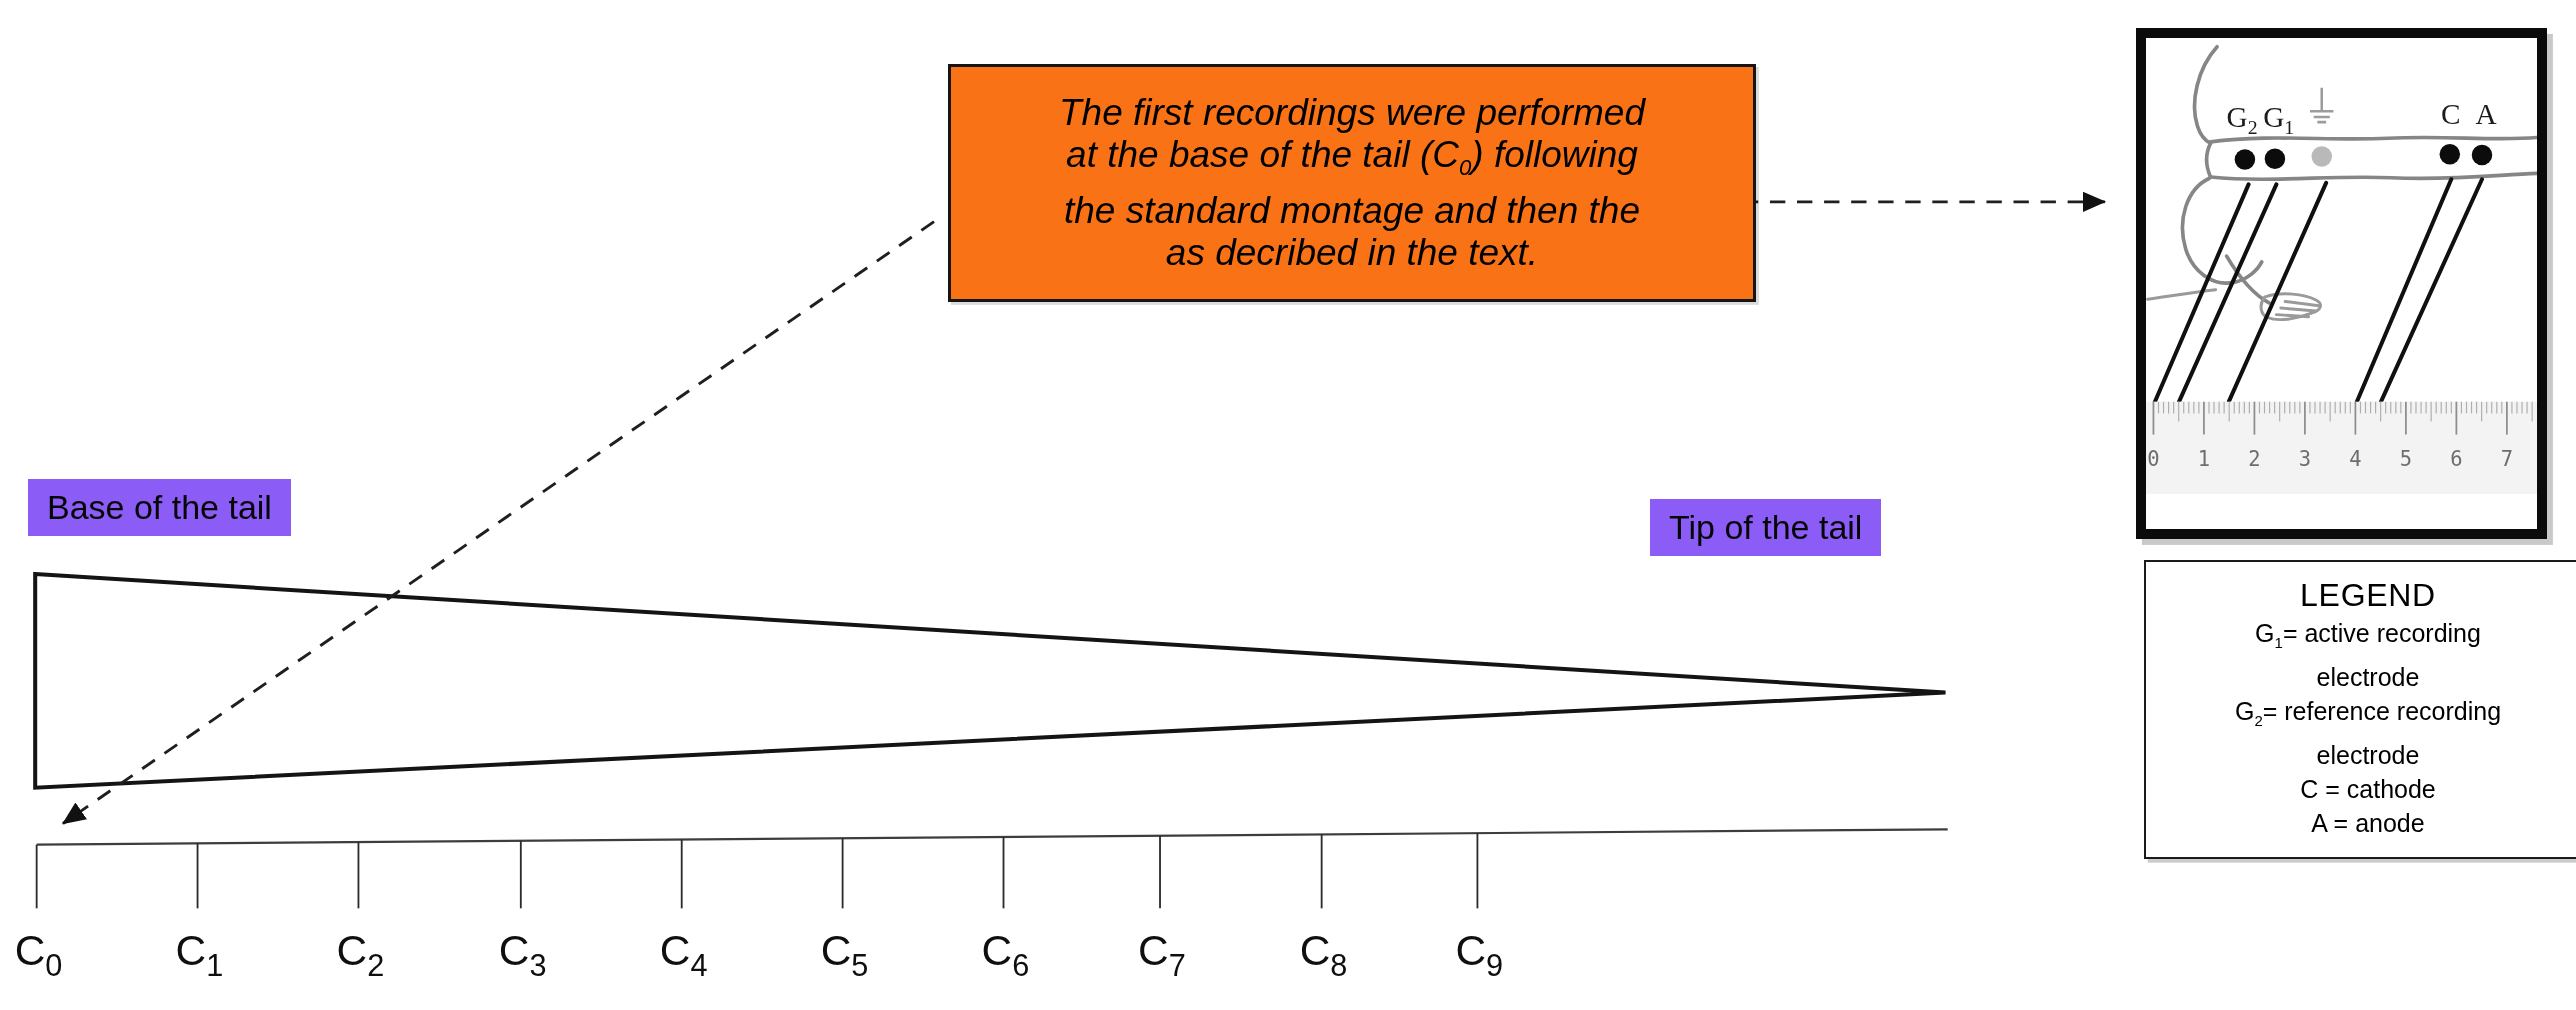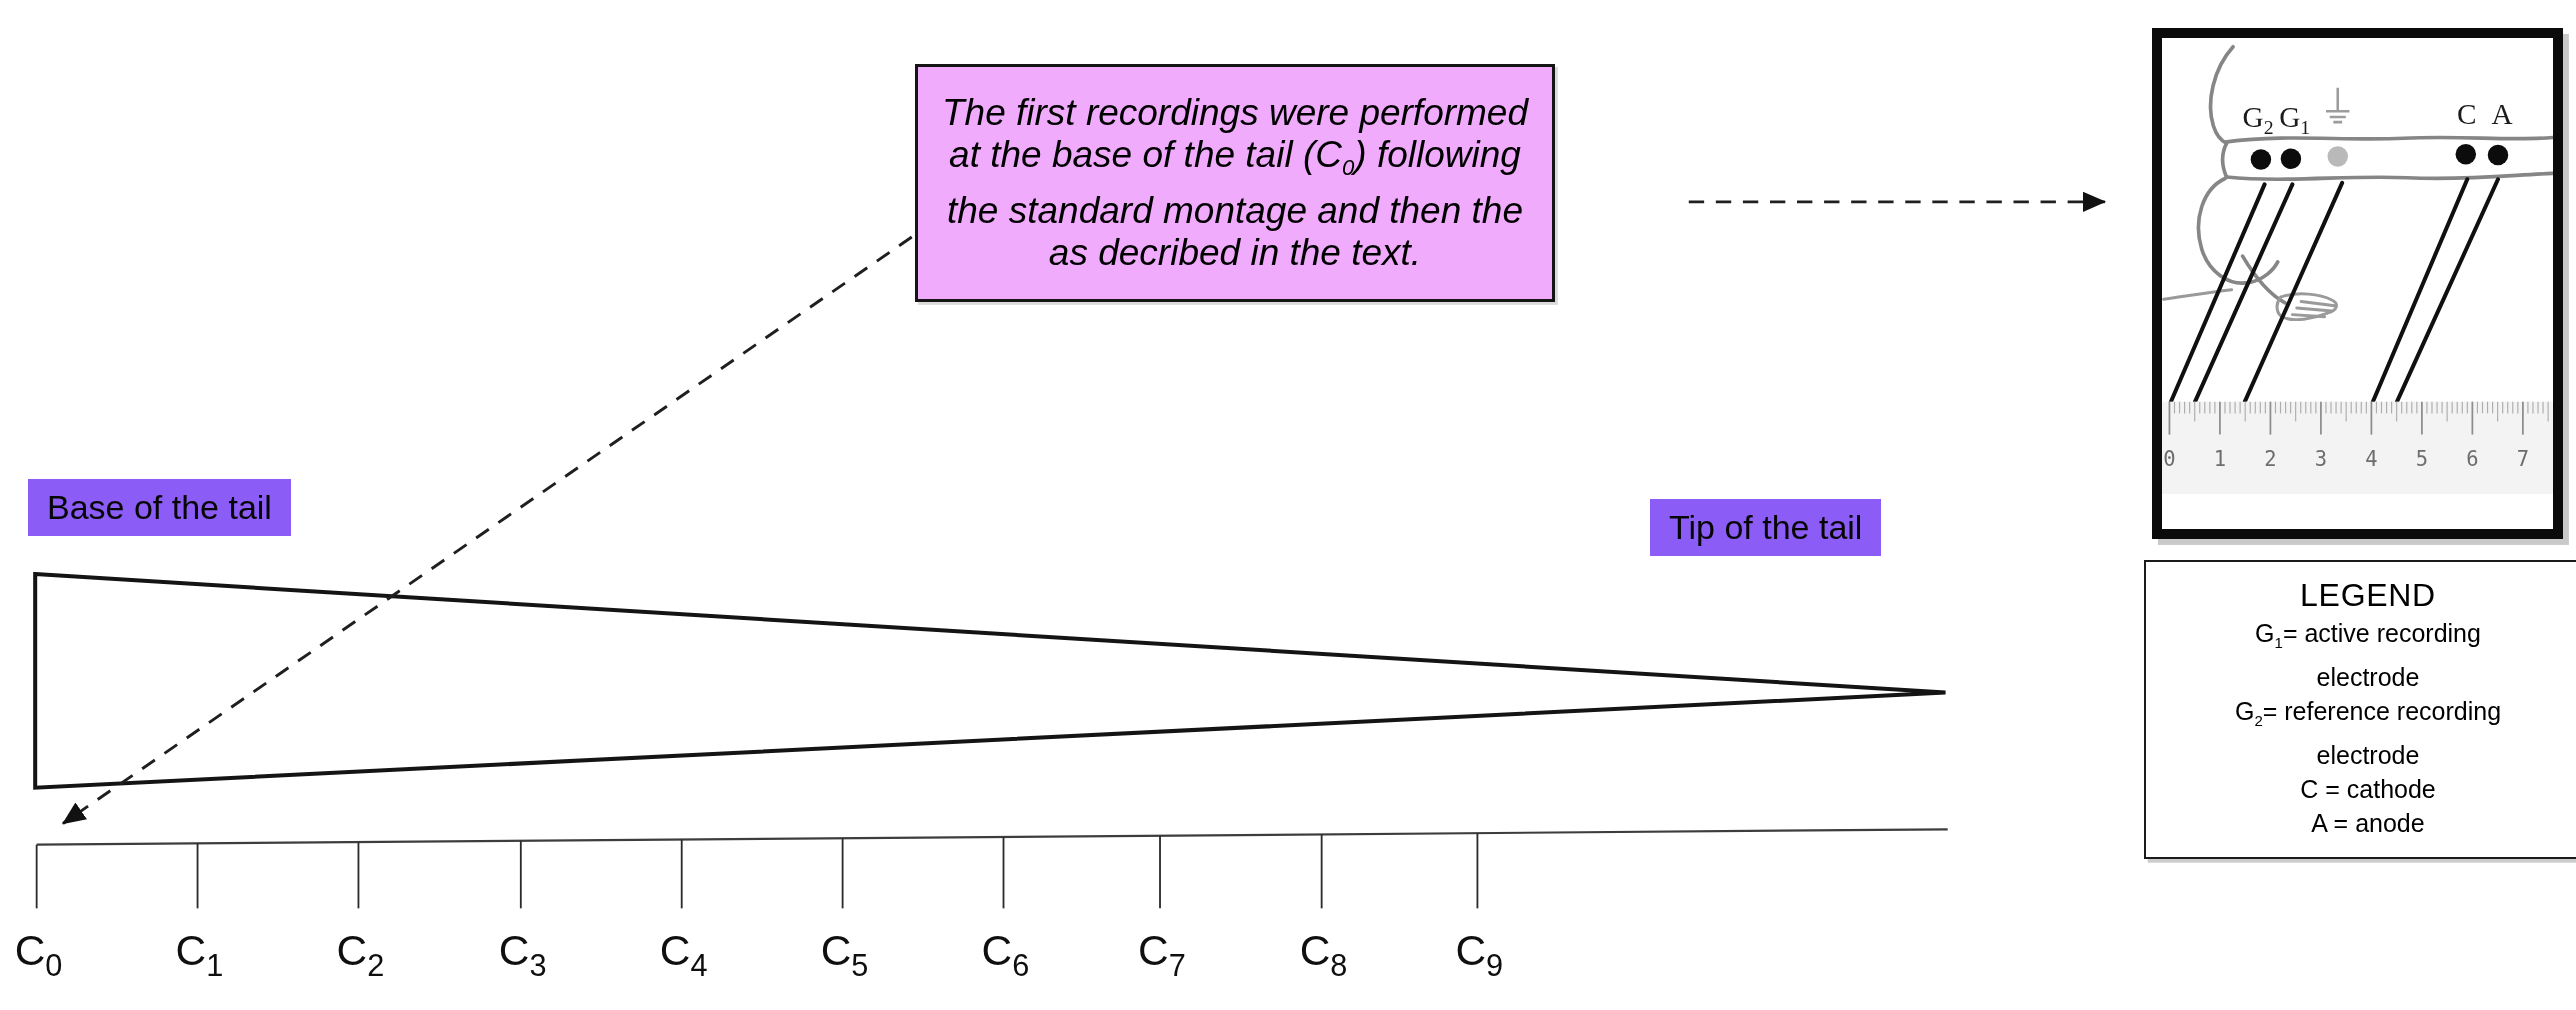--- a/index.html
+++ b/index.html
@@ -11,35 +11,35 @@
   
   #main-svg{left:0;top:0;width:2576px;height:1010px;}
   .tail-shape{fill:#ffffff;stroke:#141414;stroke-width:5.5;stroke-linejoin:miter;}
   .dashed{fill:none;stroke:#1f1f1f;stroke-width:4;stroke-dasharray:21 16;}
   .scale-line{stroke:#3d3d3d;stroke-width:3;}
   .tick{stroke:#2b2b2b;stroke-width:2.5;}
   .c-label{font-family:"Liberation Sans",sans-serif;font-size:58px;fill:#0f0f0f;}
   .c-sub{font-size:42px;}
   
   #note-box{
-    left:915px;top:64px;width:640px;height:238px;box-sizing:border-box;
-    border:3.7px solid #151515;background:#f0abfc;box-shadow:2.9px 2.9px 0 rgba(0,0,0,.14);
+    left:948px;top:64px;width:808px;height:238px;box-sizing:border-box;
+    border:3.7px solid #151515;background:#f97316;box-shadow:2.9px 2.9px 0 rgba(0,0,0,.14);
     display:flex;flex-direction:column;justify-content:center;text-align:center;
     font-style:italic;font-size:37px;line-height:42px;color:#000;
   }
   #note-box sub{font-size:.60em;font-style:italic;}
   
   .side-label{position:absolute;font-size:34px;color:#060606;background:#8b5cf6;
     padding:8.8px 19px;white-space:nowrap;}
   #base-label{left:28px;top:479px;}
   #tip-label{left:1650px;top:499px;}
   
   #photo{
     left:2136px;top:28px;width:411px;height:511px;box-sizing:border-box;
-    border:10.2px solid #0b0b0b;background:#fff;box-shadow:5.9px 5.9px 0 #c9c9c9;margin-left:16px;
+    border:10.2px solid #0b0b0b;background:#fff;box-shadow:5.9px 5.9px 0 #c9c9c9;
   }
   #photo svg{display:block;width:391px;height:491px;}
   .sketch{stroke:#868686;stroke-width:5;fill:none;stroke-linecap:round;}
   .sketch-thin{stroke:#9a9a9a;stroke-width:4;fill:none;stroke-linecap:round;}
   .lead{stroke:#101010;stroke-width:5.5;stroke-linecap:round;}
   .photo-label{font-family:"Liberation Serif",serif;font-size:40px;fill:#1c1c1c;}
   .photo-sub{font-size:27px;}
   .ruler-num{font-family:"DejaVu Sans Mono",monospace;font-size:28px;fill:#6d6d6d;text-anchor:middle;}
   .gnd{stroke:#9c9c9c;stroke-width:3.5;fill:none;}
   

